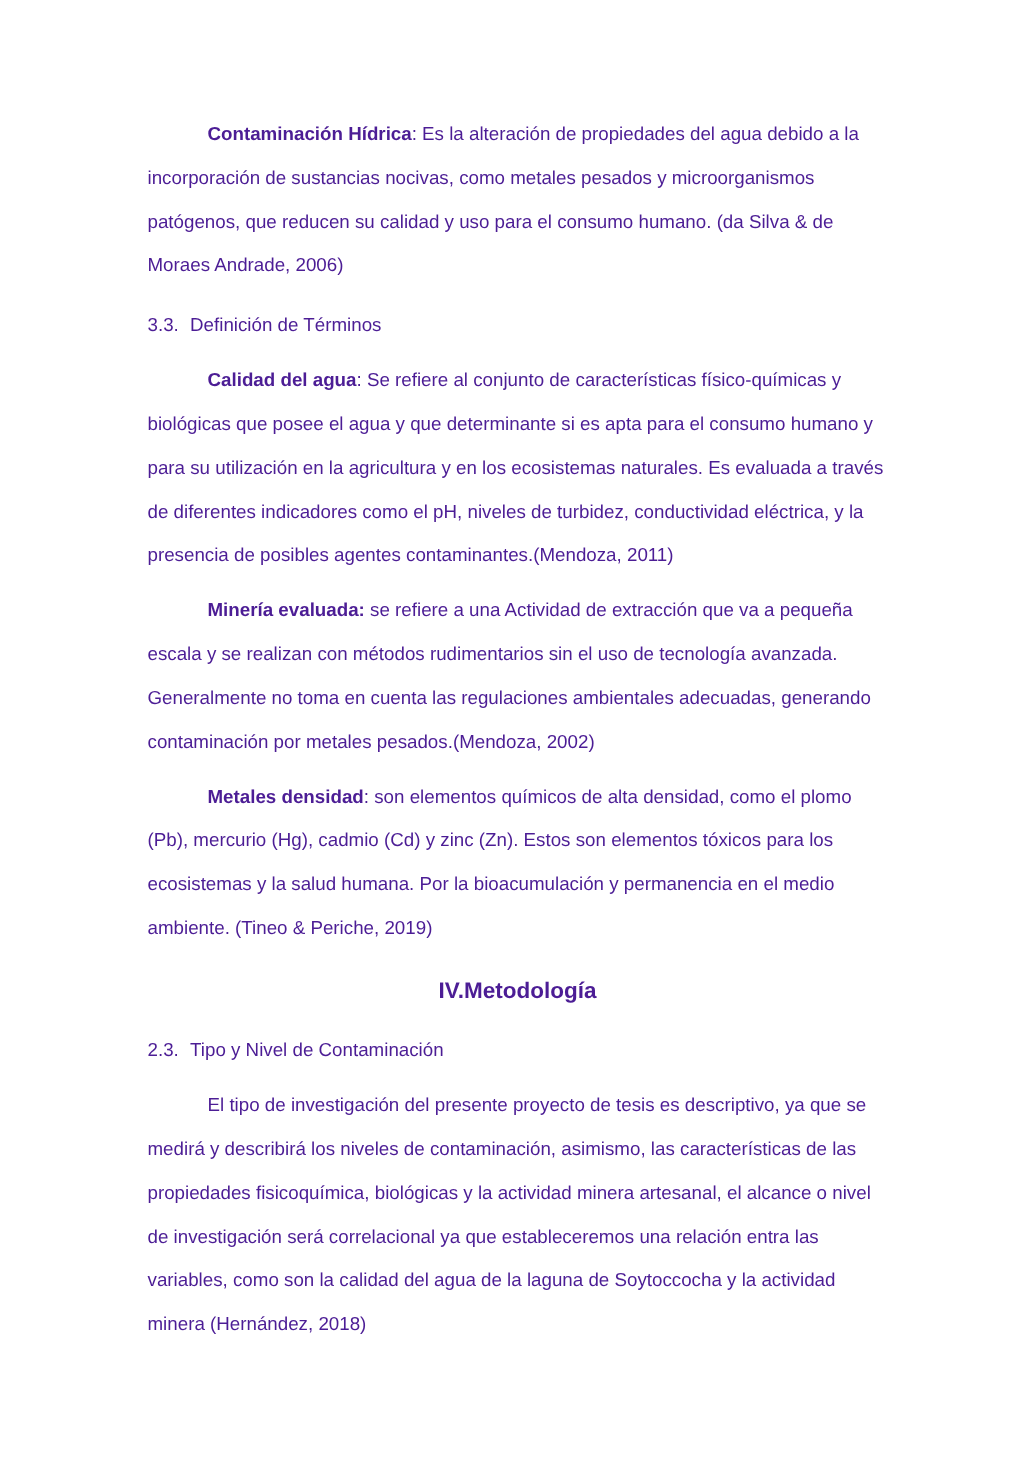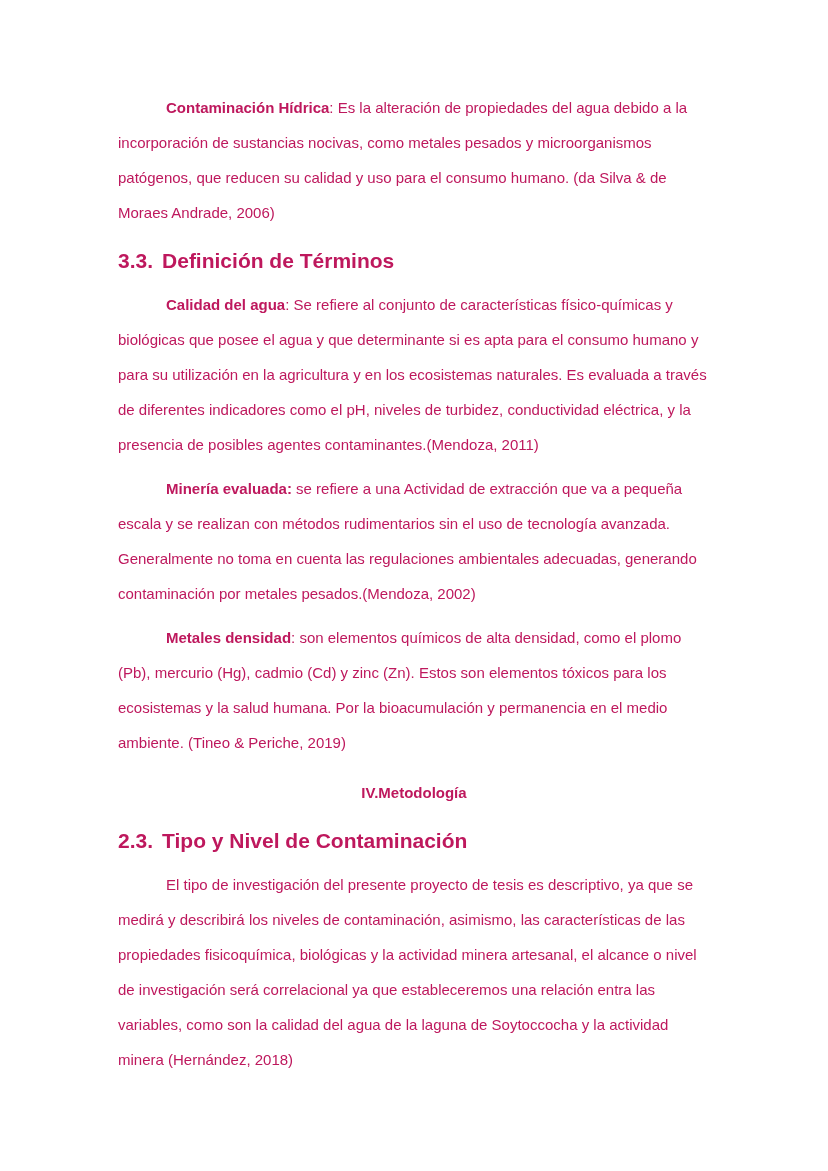--- a/index.html
+++ b/index.html
@@ -7,47 +7,47 @@
     padding: 0;
     background: #ffffff;
   }
   .page {
     position: relative;
     width: 828px;
     height: 1171px;
     box-sizing: border-box;
     padding: 90px 118px 40px 118px;
     background: #ffffff;
-    color: #be185d;
+    color: #4c1d95;
     font-family: "Liberation Sans", sans-serif;
     font-size: 15px;
     line-height: 35px;
     text-align: left;
     overflow: hidden;
   }
   .para {
     margin: 0 0 9px 0;
     text-indent: 48px;
   }
   .para b, .para strong {
     font-weight: bold;
   }
   .heading {
     margin: 13px 0 9px 0;
-    font-weight: bold;
-    font-size: 21px;
+    font-weight: normal;
+    font-size: 15px;
     line-height: 35px;
   }
   .heading .hnum {
     margin-right: 9px;
   }
   .center-heading {
     margin: 15px 0 11px 0;
     font-weight: bold;
-    font-size: 15px;
+    font-size: 18px;
     line-height: 35px;
     text-align: center;
   }
 </style>
 </head>
 <body>
 
 <div class="page">
 
   <p class="para"><strong>Contaminación Hídrica</strong><span>: Es la alteración de propiedades del agua debido a la incorporación de sustancias nocivas, como metales pesados y microorganismos patógenos, que reducen su calidad y uso para el consumo humano. (da Silva &amp; de Moraes Andrade, 2006)</span></p>

